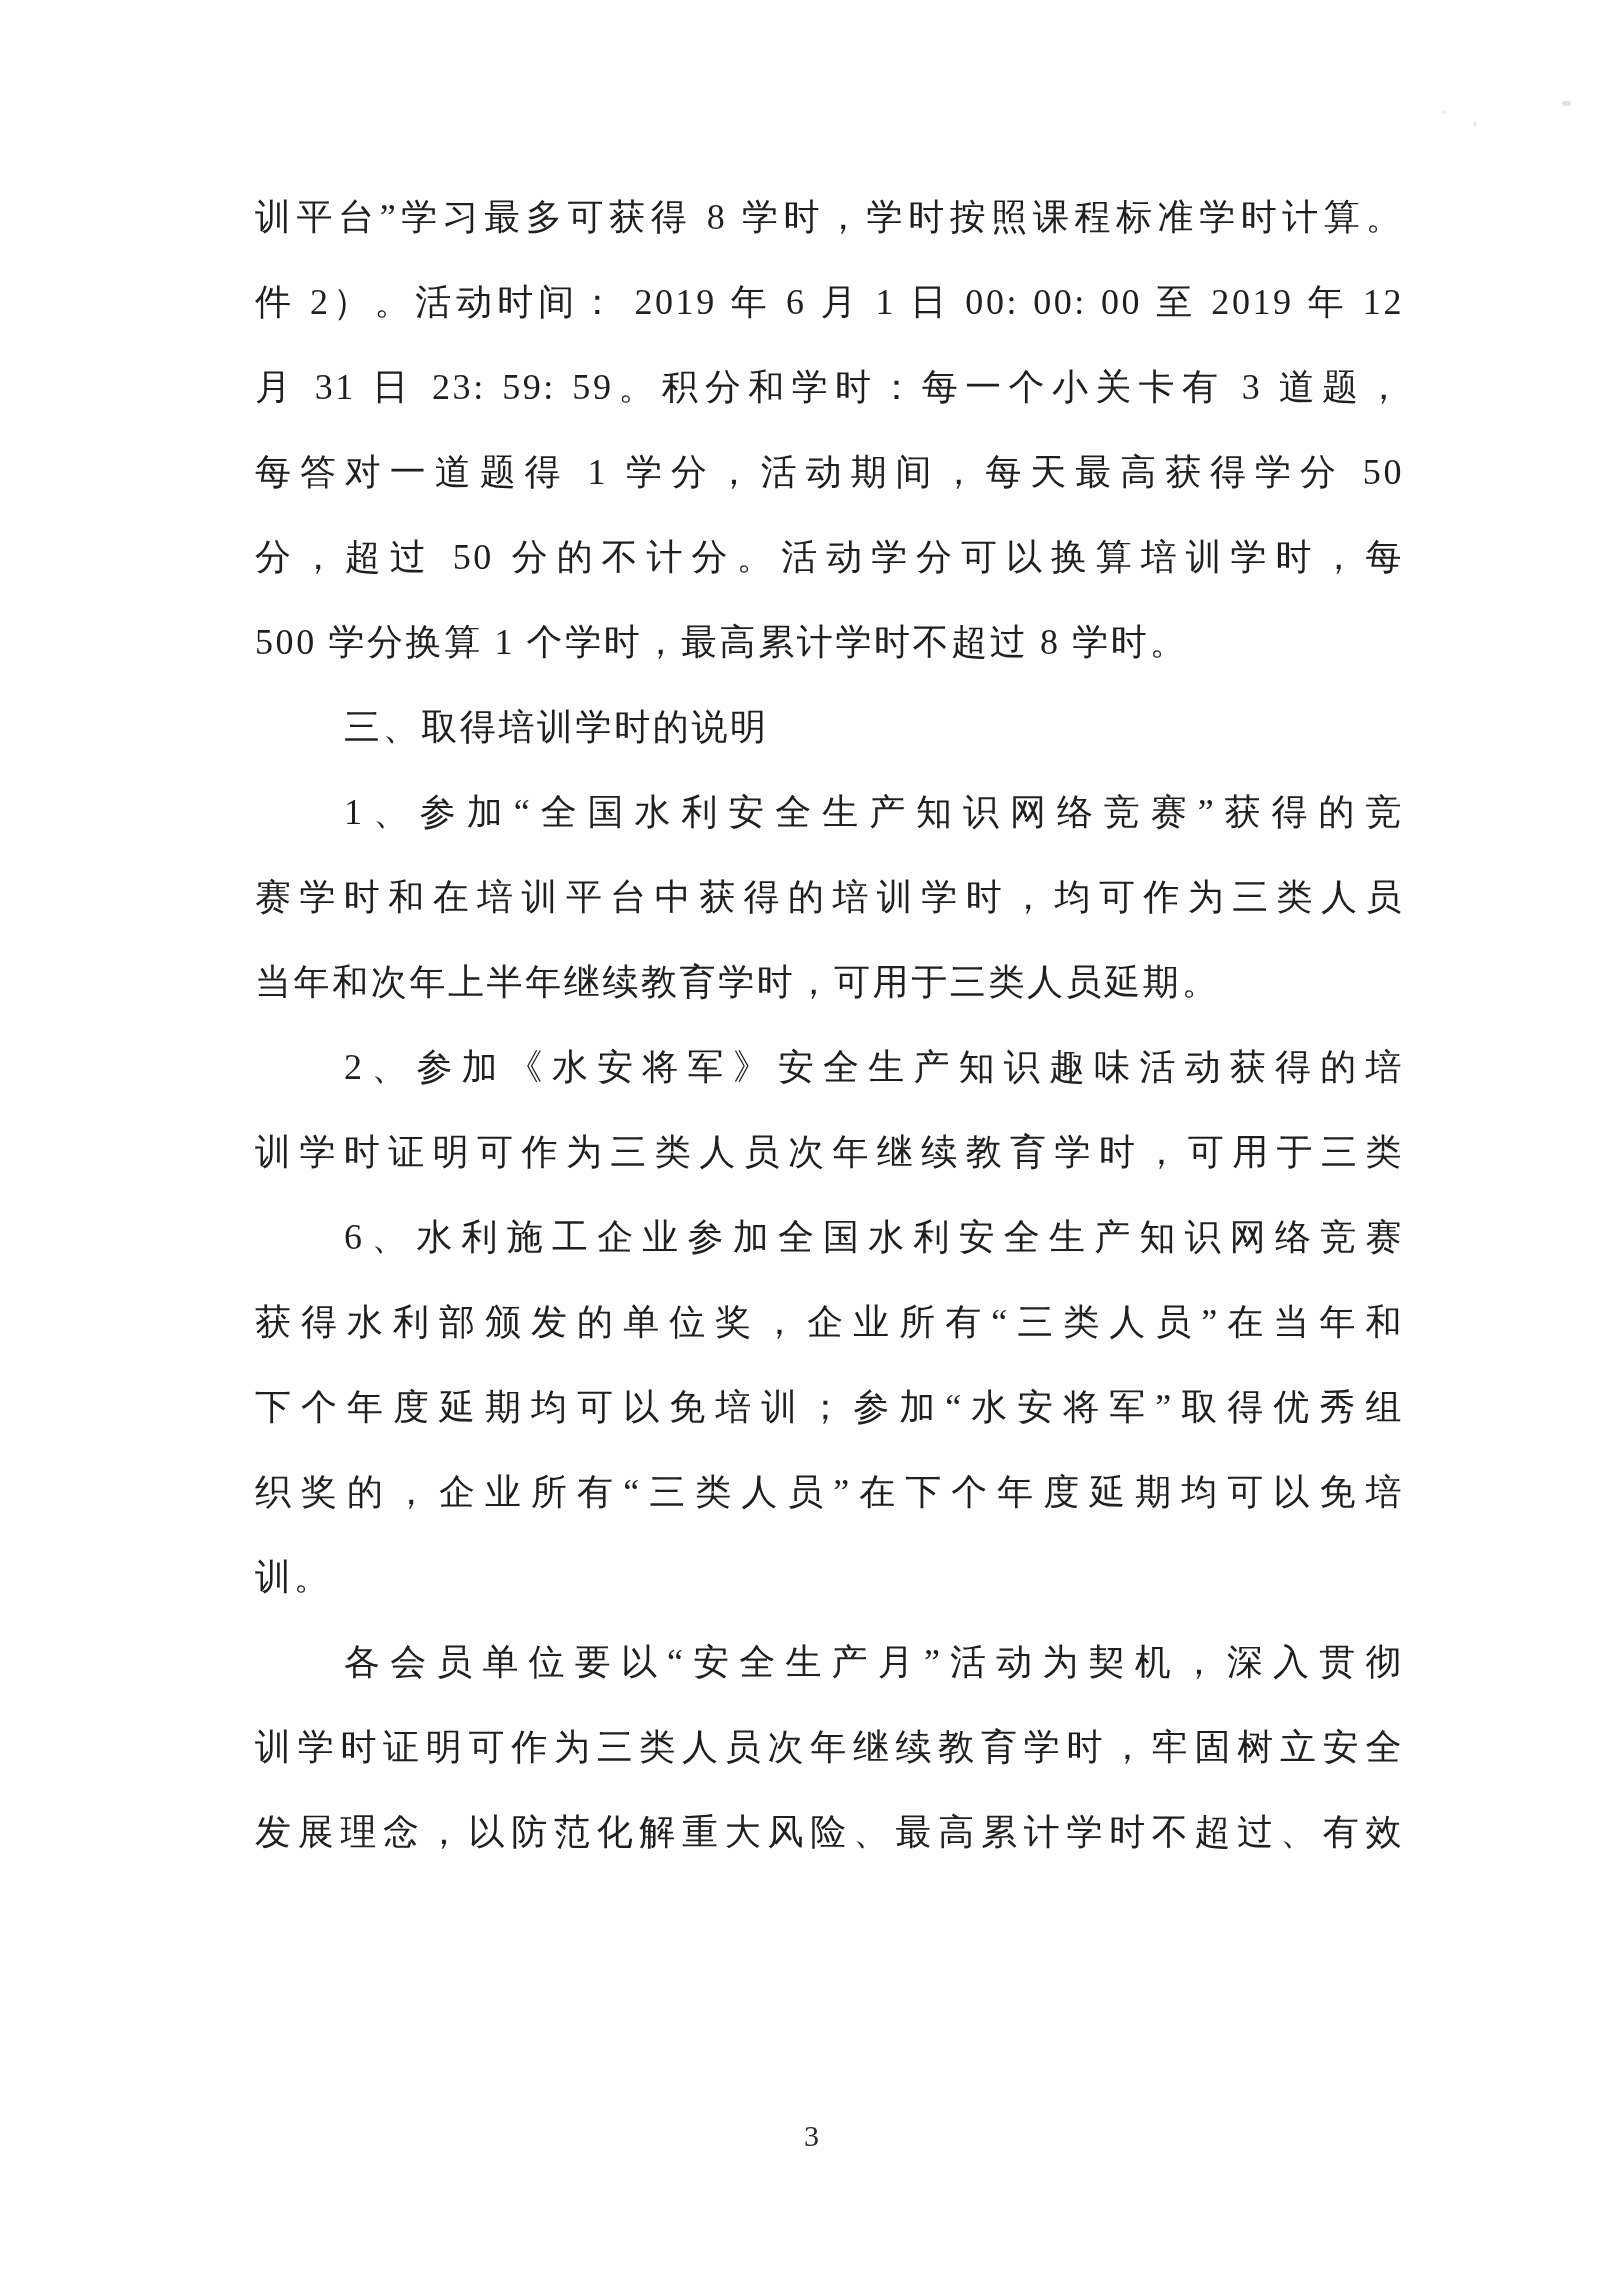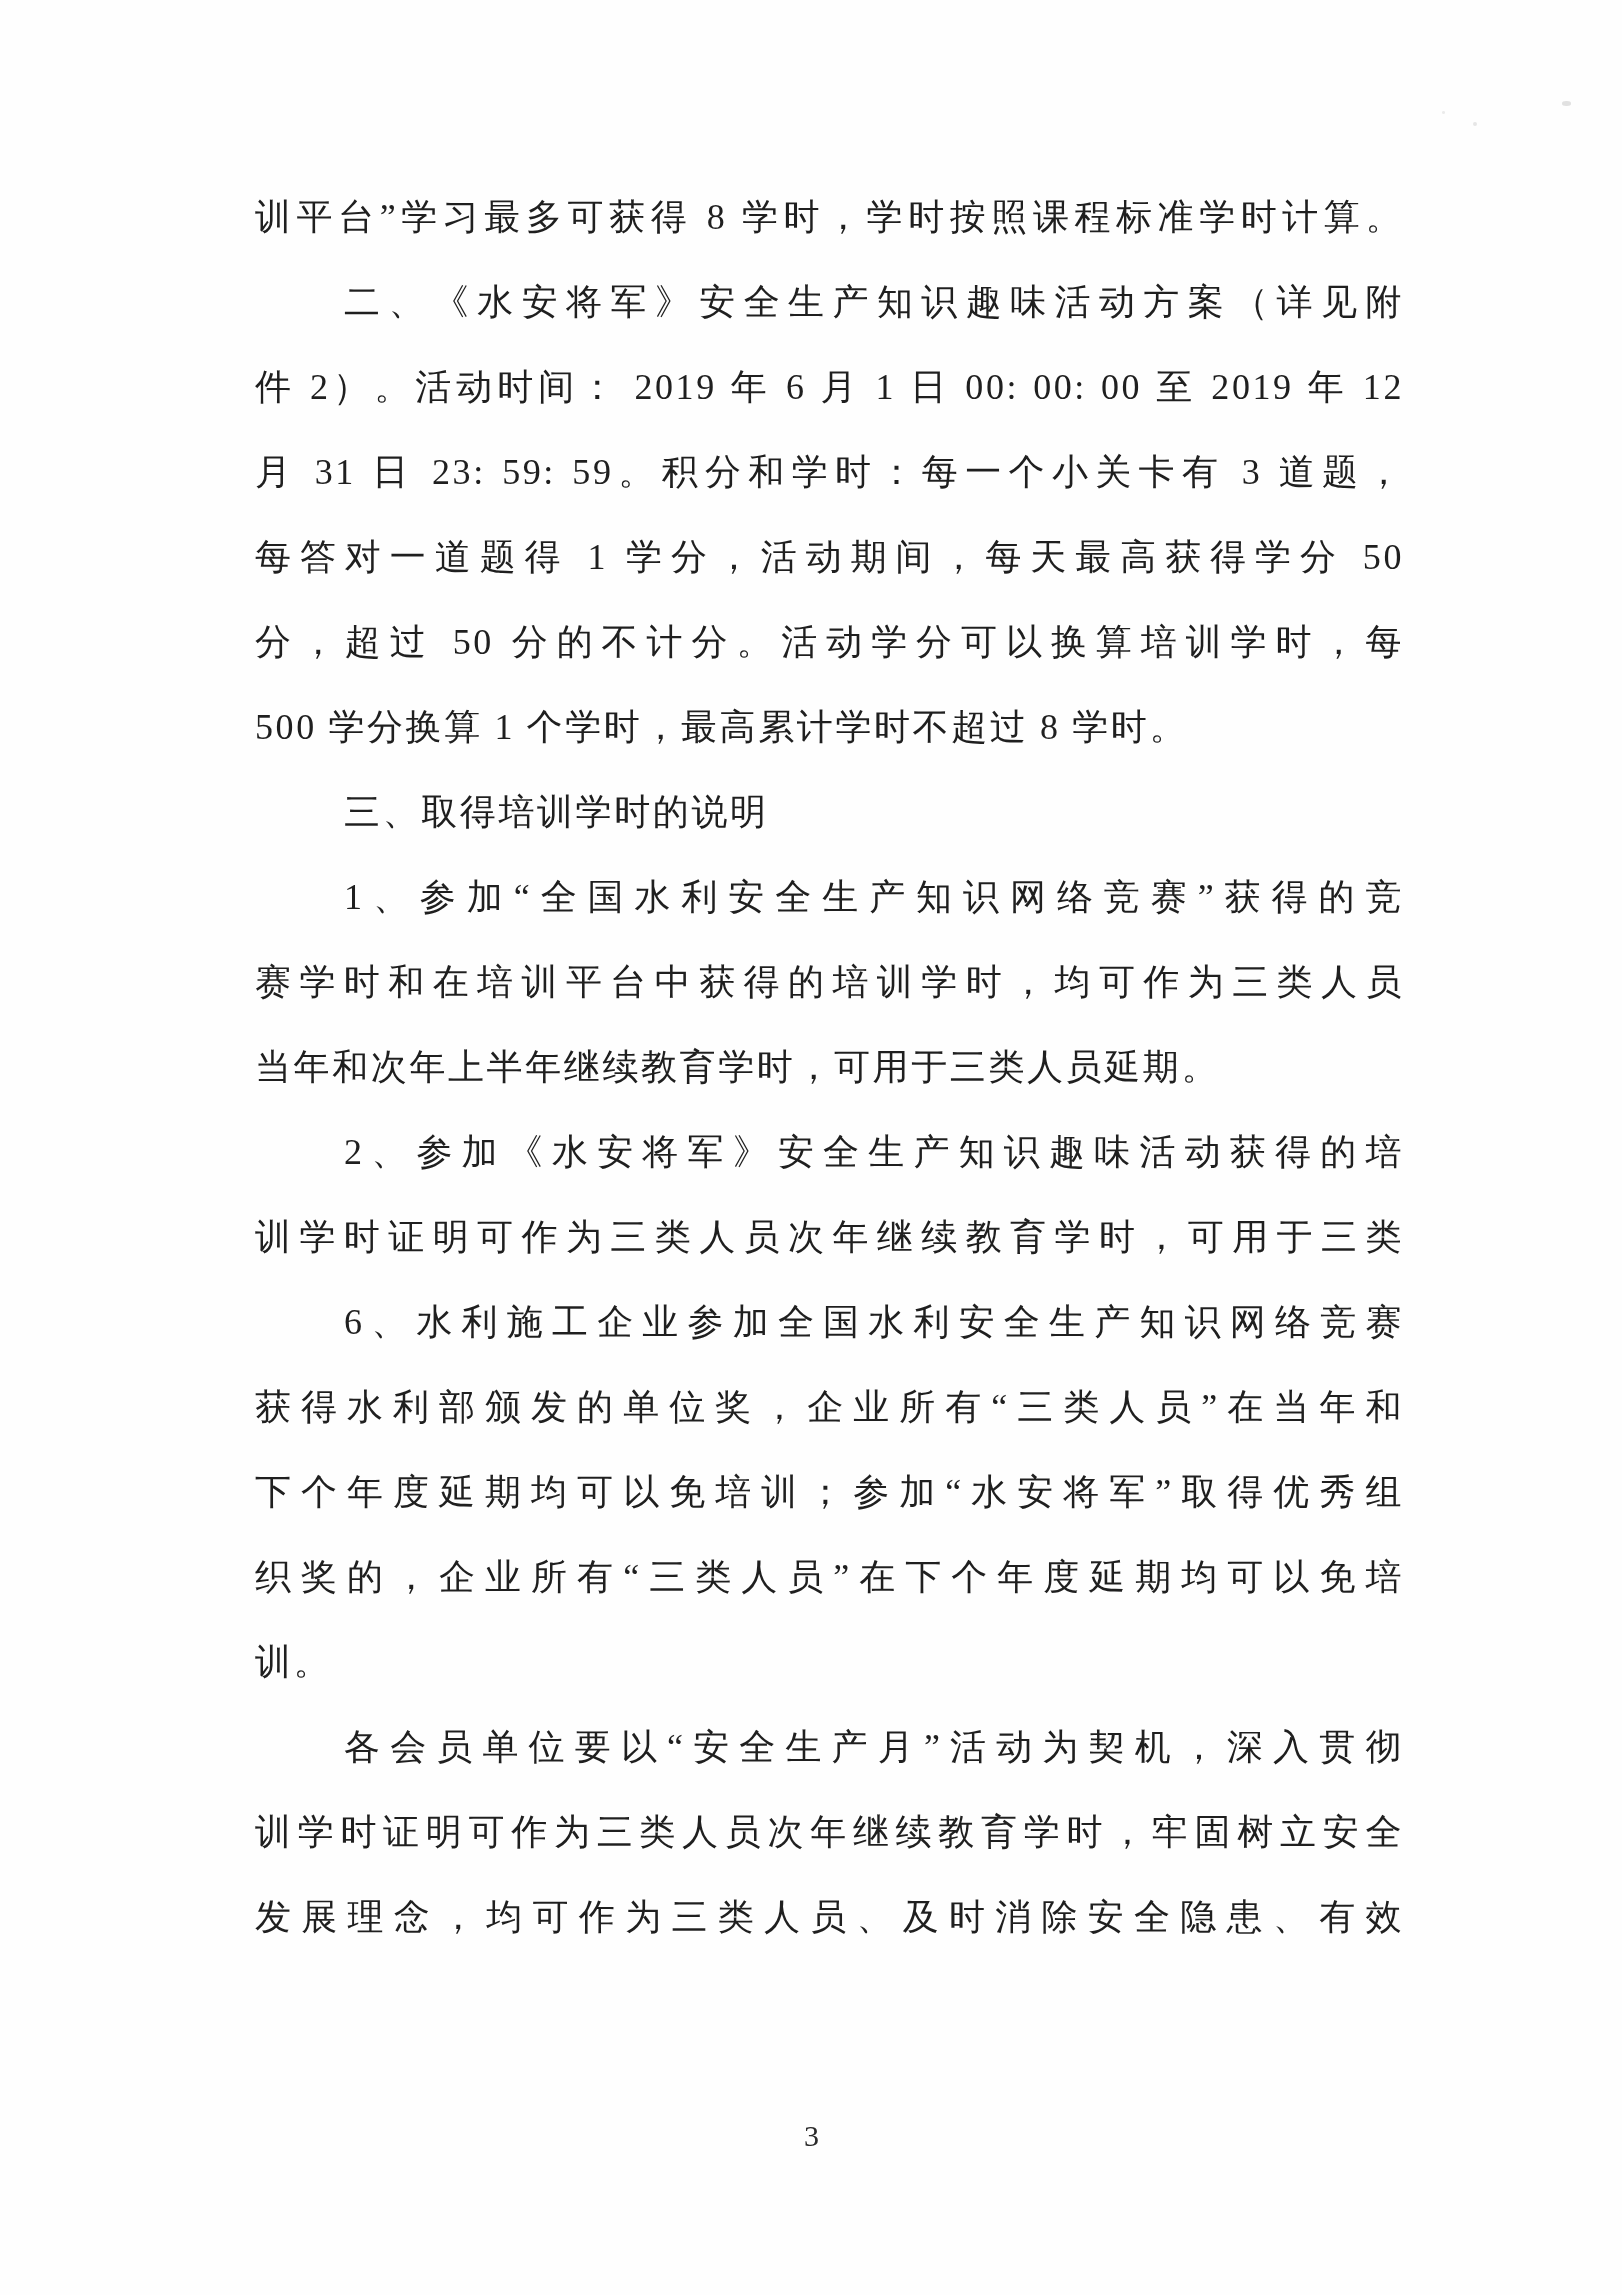--- a/index.html
+++ b/index.html
@@ -54,40 +54,39 @@
   }
   .speck.s1 { left: 1562px; top: 101px; width: 9.2px; height: 4.6px; opacity: .55; }
   .speck.s2 { left: 1473px; top: 122px; width: 3.9px;  height: 3.9px; opacity: .45; }
   .speck.s3 { left: 1442px; top: 111px; width: 3.3px;  height: 2.6px; opacity: .35; }
 </style>
 </head>
 <body style="background: rgb(254, 254, 254);">
 
 <div class="text-block" style="color: rgb(31, 31, 31);">
     <div class="line fill">训平台”学习最多可获得 8 学时，学时按照课程标准学时计算。</div>
-    <div class="line indent fill">二、《水安将军》安全生产知识趣味活动方案（详见附</div>
     <div class="line fill">件 2）。活动时间： 2019 年 6 月 1 日 00: 00: 00 至 2019 年 12</div>
     <div class="line fill">月 31 日 23: 59: 59。积分和学时：每一个小关卡有 3 道题，</div>
     <div class="line fill">每答对一道题得 1 学分，活动期间，每天最高获得学分 50</div>
     <div class="line fill">分，超过 50 分的不计分。活动学分可以换算培训学时，每</div>
     <div class="line">500 学分换算 1 个学时，最高累计学时不超过 8 学时。</div>
     <div class="line indent">三、取得培训学时的说明</div>
     <div class="line indent fill">1、参加“全国水利安全生产知识网络竞赛”获得的竞</div>
     <div class="line fill">赛学时和在培训平台中获得的培训学时，均可作为三类人员</div>
     <div class="line">当年和次年上半年继续教育学时，可用于三类人员延期。</div>
     <div class="line indent fill">2、参加《水安将军》安全生产知识趣味活动获得的培</div>
     <div class="line fill">训学时证明可作为三类人员次年继续教育学时，可用于三类</div>
     <div class="line indent fill">6、水利施工企业参加全国水利安全生产知识网络竞赛</div>
     <div class="line fill">获得水利部颁发的单位奖，企业所有“三类人员”在当年和</div>
     <div class="line fill">下个年度延期均可以免培训；参加“水安将军”取得优秀组</div>
     <div class="line fill">织奖的，企业所有“三类人员”在下个年度延期均可以免培</div>
     <div class="line">训。</div>
     <div class="line indent fill">各会员单位要以“安全生产月”活动为契机，深入贯彻</div>
     <div class="line fill">训学时证明可作为三类人员次年继续教育学时，牢固树立安全</div>
-    <div class="line fill">发展理念，均可作为三类人员、及时消除安全隐患、有效</div>
+    <div class="line fill">发展理念，以防范化解重大风险、最高累计学时不超过、有效</div>
   </div>
 
 <div class="page-number">3</div>
 
 <div class="speck s1"></div>
 <div class="speck s2"></div>
 <div class="speck s3"></div>
 
 
 </body></html>

